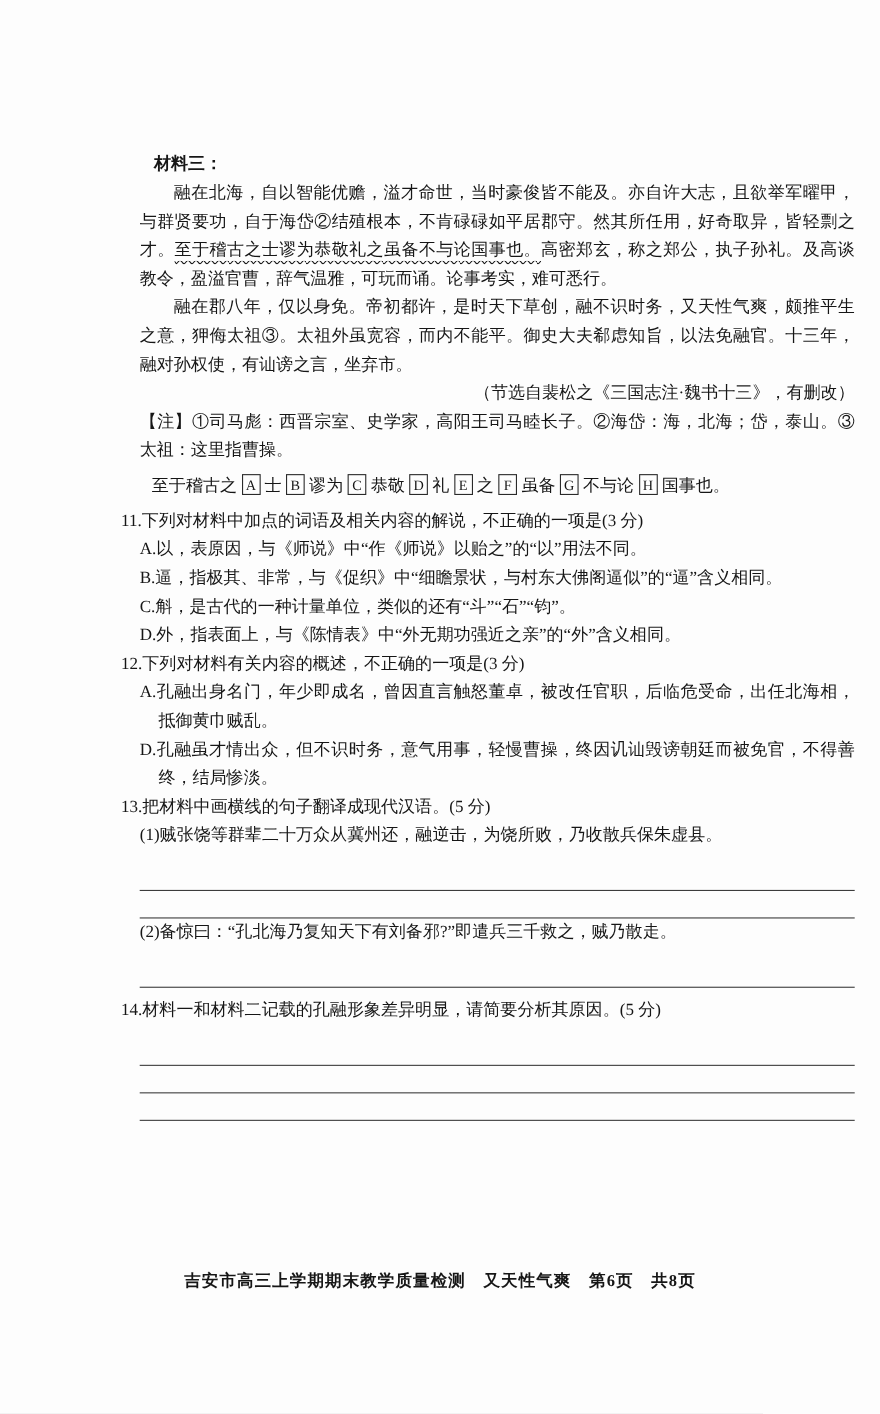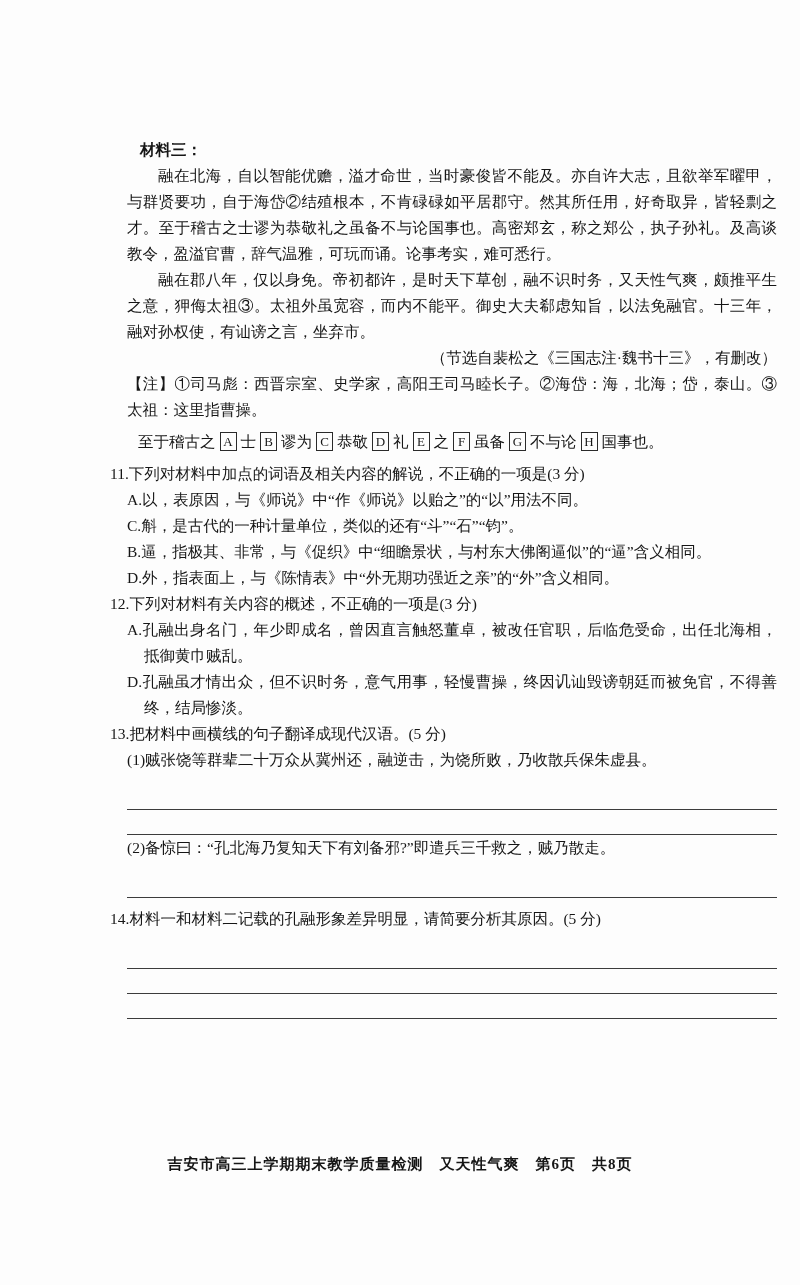--- a/index.html
+++ b/index.html
@@ -61,20 +61,21 @@
     height: 19px;
     line-height: 17px;
     border: 1px solid #2a2a2a;
     text-align: center;
     font-size: 13px;
     margin: 0 4px;
     vertical-align: 1px;
     text-indent: 0;
   }
   .wavy {
+    text-decoration: underline;
     text-decoration-style: wavy;
     text-decoration-thickness: 1px;
     text-underline-offset: 4px;
   }
   .ans-line {
     height: 25px;
     margin-left: 17px;
     border-bottom: 1px solid #3c3c3c;
   }
   .ans-line.first {
@@ -105,22 +106,22 @@
 
     <p class="attribution">（节选自裴松之《三国志注·魏书十三》，有删改）</p>
 
     <p class="note">【注】①司马彪：西晋宗室、史学家，高阳王司马睦长子。②海岱：海，北海；岱，泰山。③太祖：这里指曹操。</p>
 
 
     <div class="seg-line"><span>至于稽古之</span><span class="abox">A</span><span>士</span><span class="abox">B</span><span>谬为</span><span class="abox">C</span><span>恭敬</span><span class="abox">D</span><span>礼</span><span class="abox">E</span><span>之</span><span class="abox">F</span><span>虽备</span><span class="abox">G</span><span>不与论</span><span class="abox">H</span><span>国事也。</span></div>
 
     <div class="question">11.下列对材料中加点的词语及相关内容的解说，不正确的一项是(3 分)</div>
     <div class="option">A.以，表原因，与《师说》中“作《师说》以贻之”的“以”用法不同。</div>
+    <div class="option">B.逼，指极其、非常，与《促织》中“细瞻景状，与村东大佛阁逼似”的“逼”含义相同。</div>
     <div class="option">C.斛，是古代的一种计量单位，类似的还有“斗”“石”“钧”。</div>
-    <div class="option">B.逼，指极其、非常，与《促织》中“细瞻景状，与村东大佛阁逼似”的“逼”含义相同。</div>
     <div class="option">D.外，指表面上，与《陈情表》中“外无期功强近之亲”的“外”含义相同。</div>
 
     <div class="question">12.下列对材料有关内容的概述，不正确的一项是(3 分)</div>
     <div class="option">A.孔融出身名门，年少即成名，曾因直言触怒董卓，被改任官职，后临危受命，出任北海相，抵御黄巾贼乱。</div>
     <div class="option">D.孔融虽才情出众，但不识时务，意气用事，轻慢曹操，终因讥讪毁谤朝廷而被免官，不得善终，结局惨淡。</div>
 
     <div class="question">13.把材料中画横线的句子翻译成现代汉语。(5 分)</div>
     <div class="sub-item">(1)贼张饶等群辈二十万众从冀州还，融逆击，为饶所败，乃收散兵保朱虚县。</div>
     <div class="ans-line first"></div>
     <div class="ans-line"></div>

